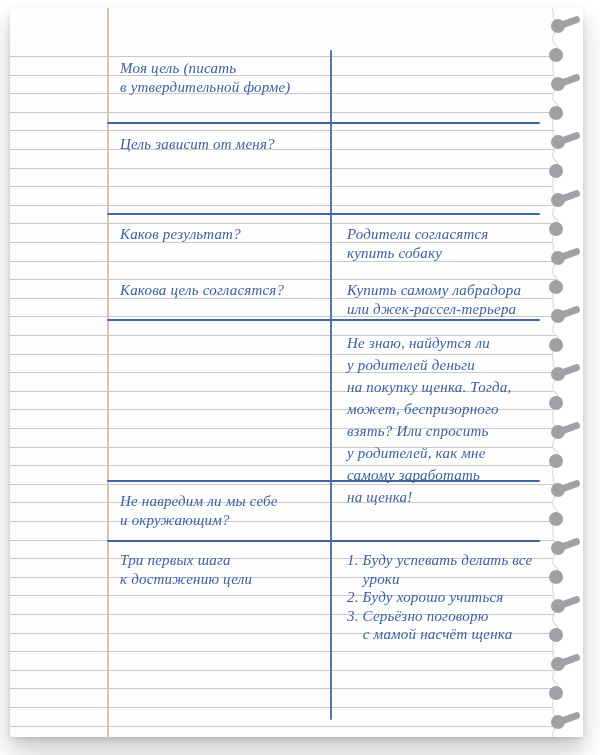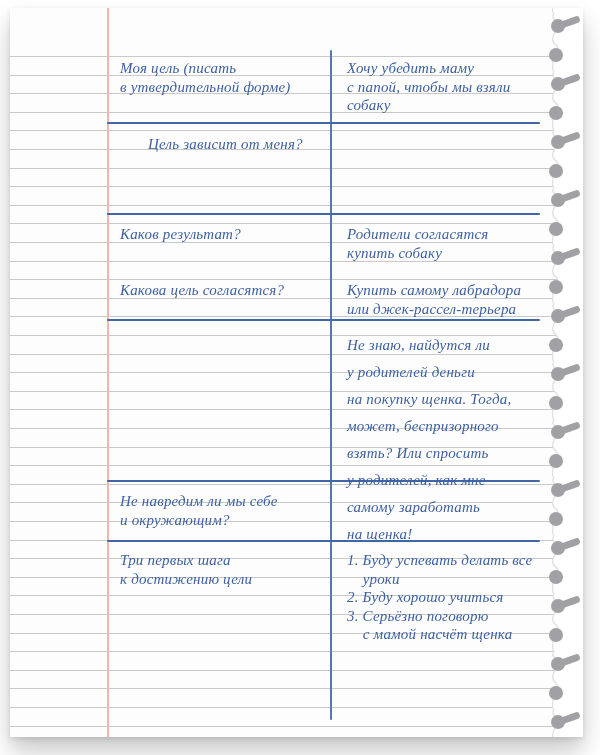--- a/index.html
+++ b/index.html
@@ -59,25 +59,25 @@
     font-family: "Liberation Serif", serif;
     font-style: italic;
     font-size: 15px;
     line-height: 18.6px;
     letter-spacing: 0.2px;
     color: #3c5fa0;
   }
   .q { left: 110px; width: 205px; }
   .a { left: 337px; width: 205px; }
   .r1 { top: 51px; }
-  .r2 { top: 127px; margin-left: 28px; }
+  .r2 { top: 127px; }
   .r3 { top: 217px; }
   .r4 { top: 273px; }
   .r5 { top: 327px; }
-  .a.r5 { top: 324px; line-height: 27px; }
+  .a.r5 { top: 324px; line-height: 22px; }
   .r6 { top: 484px; }
   .r7 { top: 543px; }
   .torn-edge {
     position: absolute;
     right: 0; top: 0;
     width: 60px; height: 729px;
   }
 </style>
 </head>
 <body>
@@ -89,23 +89,20 @@
   <div class="col-divider"></div>
 
   <div class="row-sep sep1"></div>
   <div class="row-sep sep2"></div>
   <div class="row-sep sep3"></div>
   <div class="row-sep sep4"></div>
   <div class="row-sep sep5"></div>
 
   <div class="hw q r1">Моя цель (писать
 в утвердительной форме)</div>
-  <div class="hw a r1">Хочу убедить маму
-с папой, чтобы мы взяли
-собаку</div>
 
   <div class="hw q r2">Цель зависит от меня?</div>
 
   <div class="hw q r3">Каков результат?</div>
   <div class="hw a r3">Родители согласятся
 купить собаку</div>
 
   <div class="hw q r4">Какова цель согласятся?</div>
   <div class="hw a r4">Купить самому лабрадора
 или джек-рассел-терьера</div>

